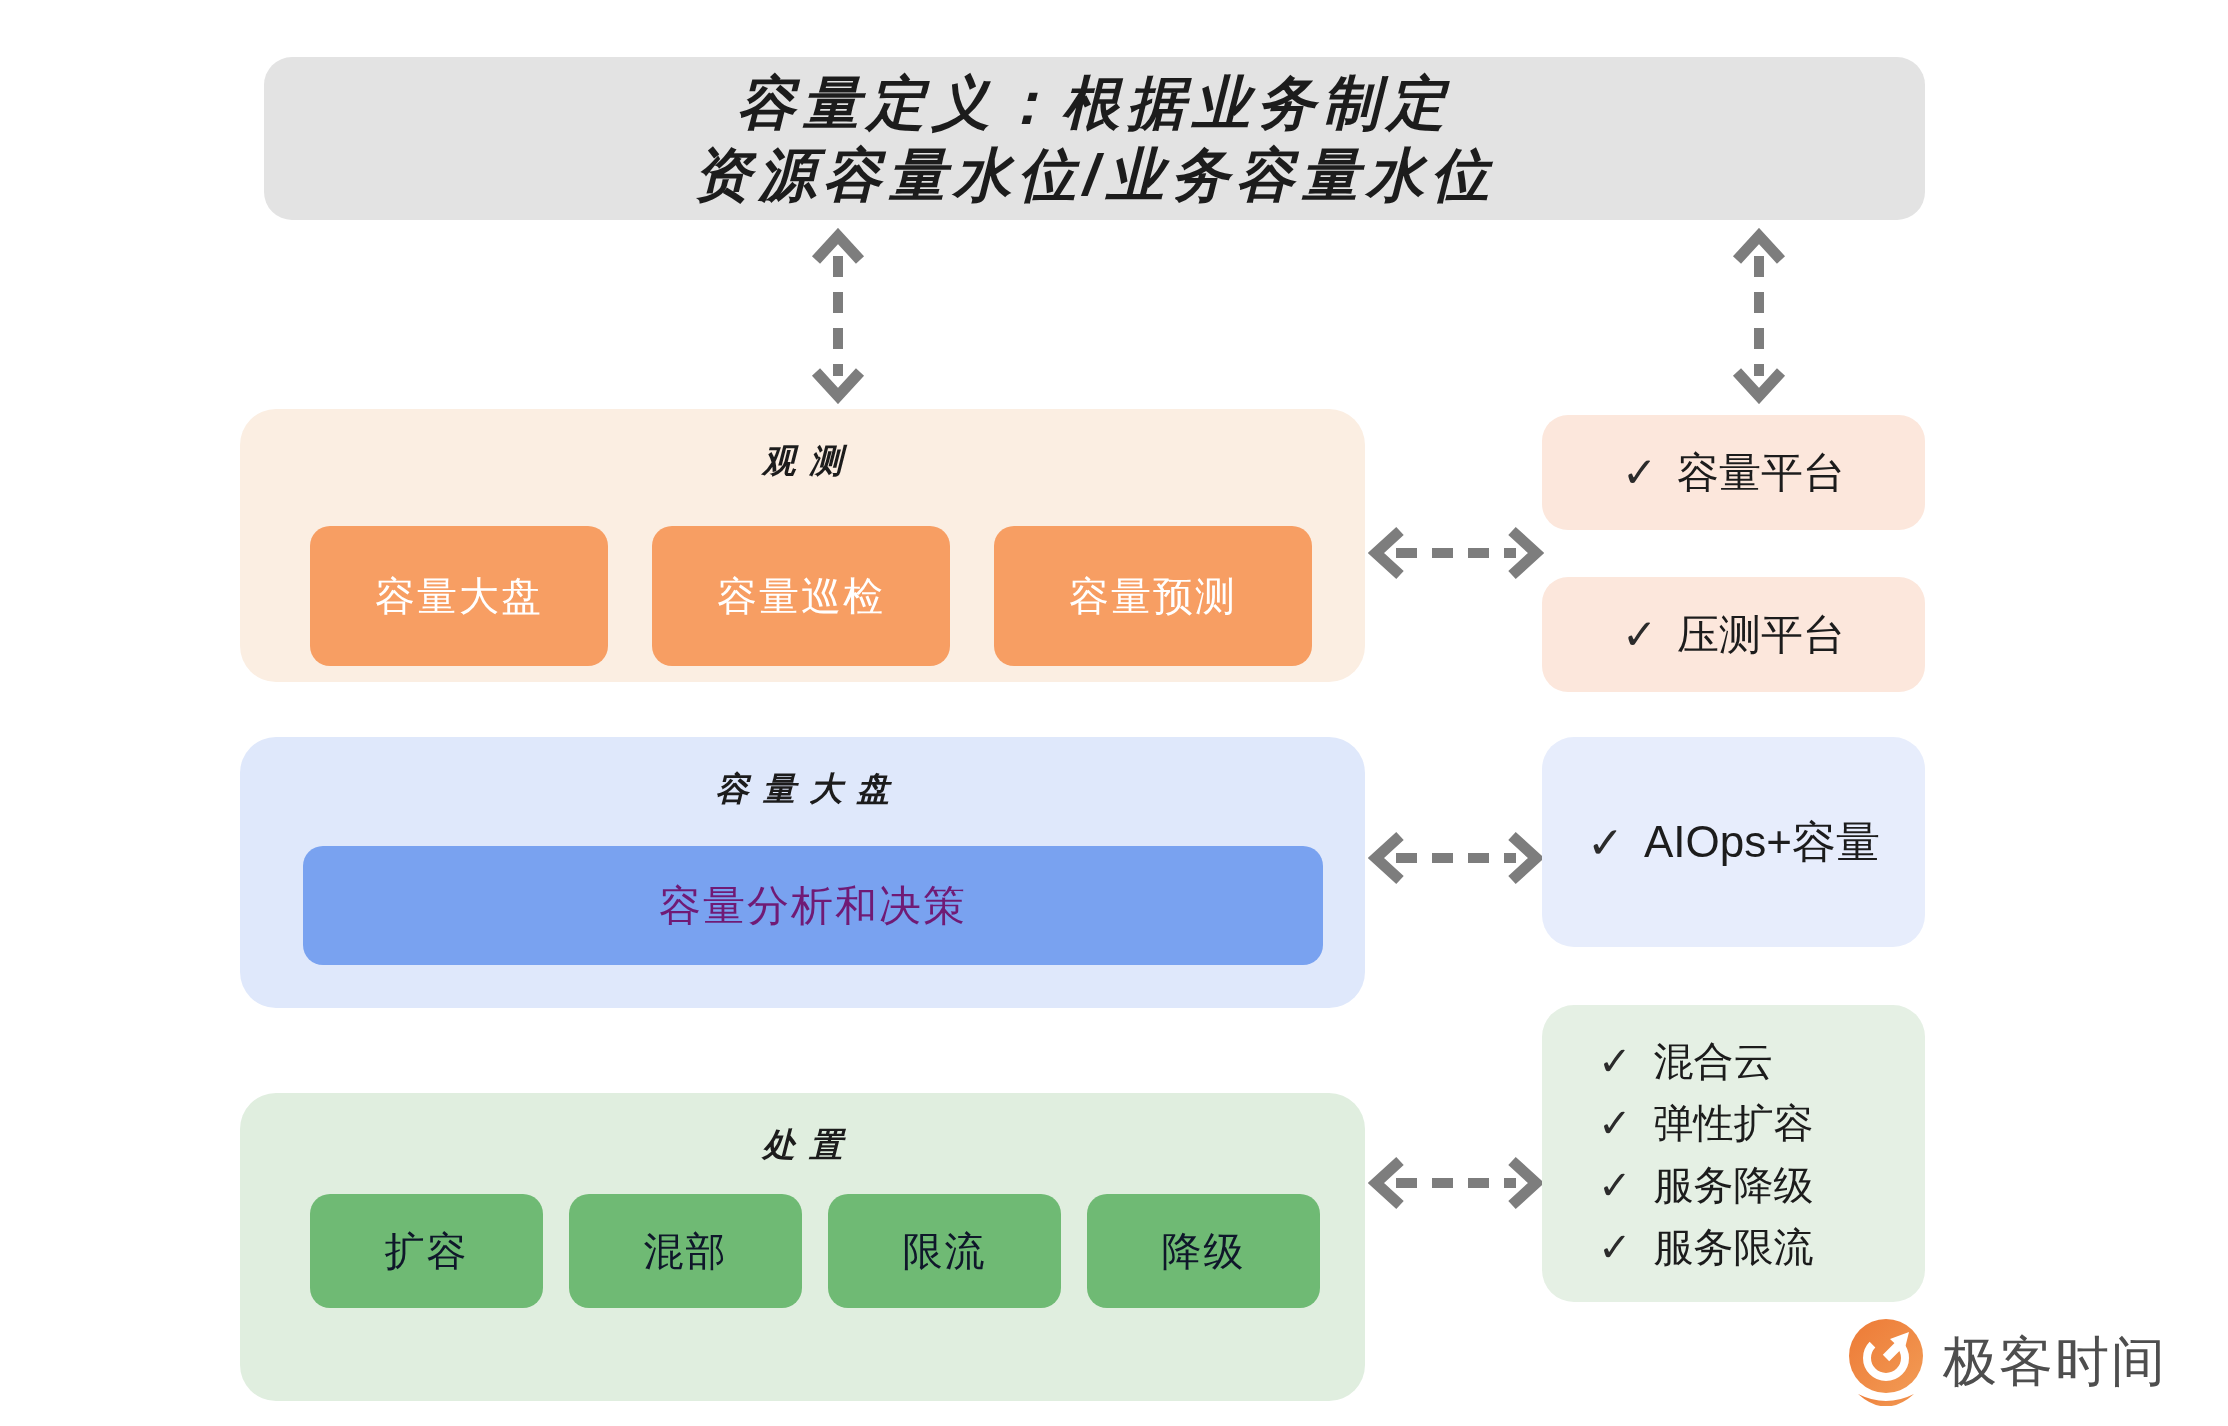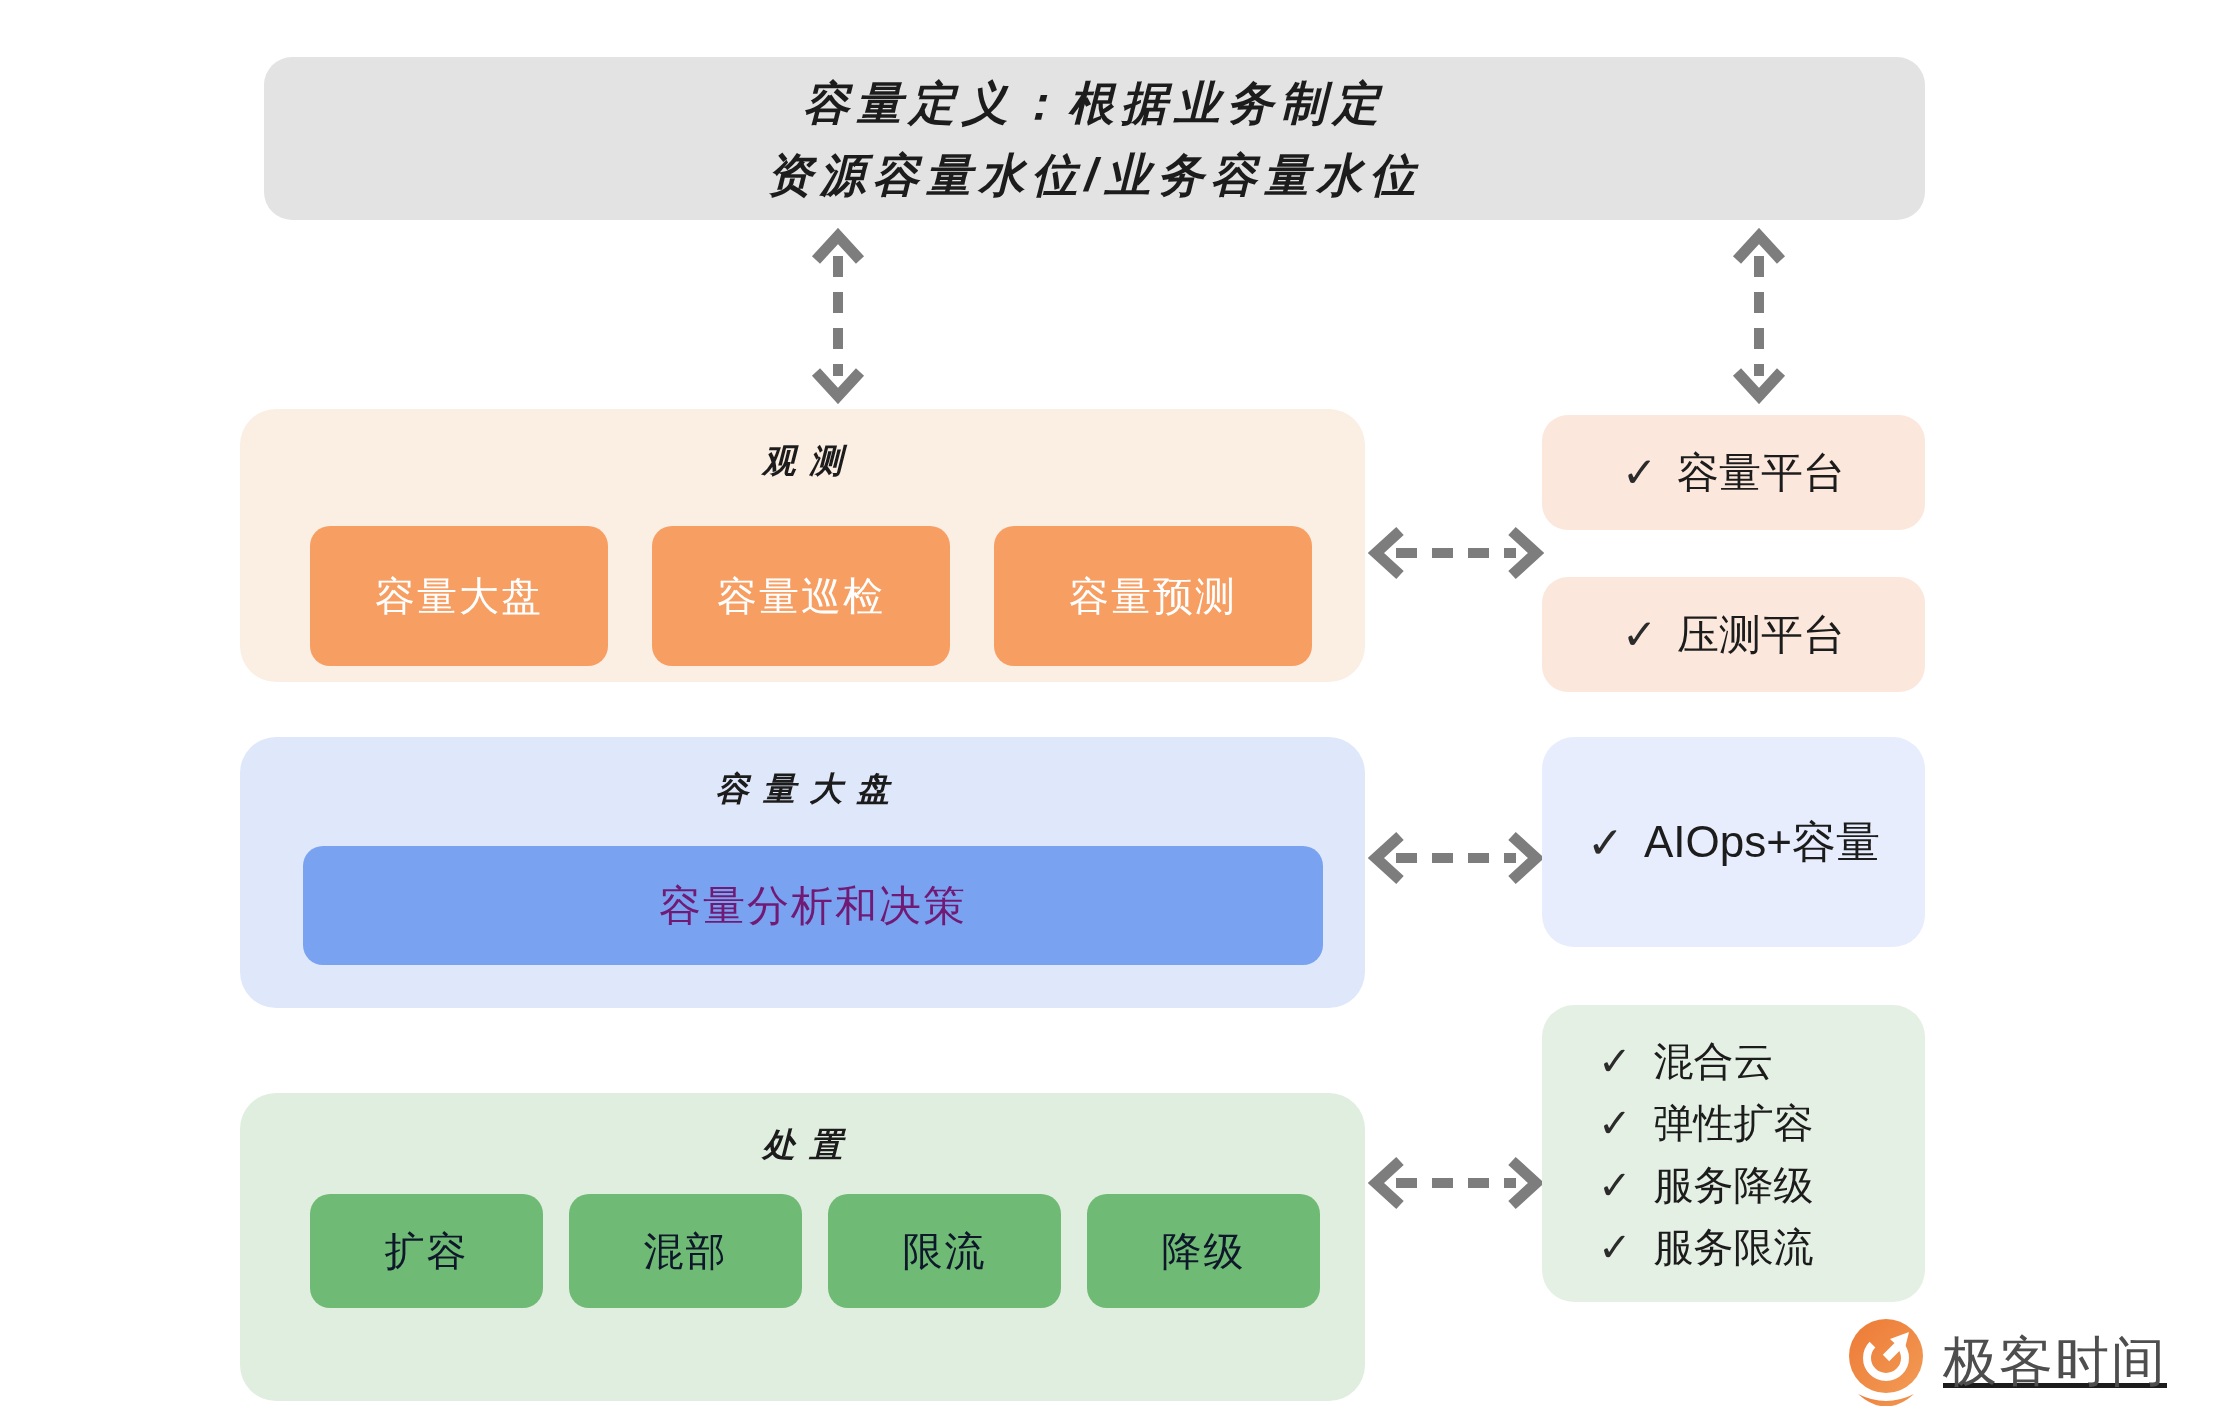--- a/index.html
+++ b/index.html
@@ -8,21 +8,21 @@
     font-family:"Liberation Sans","DejaVu Sans",sans-serif;overflow:hidden;
     color:var(--text_dark,#1c1c1c);
   }
   .abs{position:absolute;}
 
   
   .def-box{
     left:264px;top:57px;width:1661px;height:163px;border-radius:28px;
     background:var(--gray_box);display:flex;flex-direction:column;
     align-items:center;justify-content:center;
-    font-size:46px;font-weight:bold;font-style:italic;
+    font-size:58px;font-weight:bold;font-style:italic;
     letter-spacing:7px;line-height:72px;
   }
 
   
   .section{position:absolute;left:240px;width:1125px;border-radius:36px;}
   .sec-observe{top:409px;height:273px;background:var(--peach_section);}
   .sec-analyze{top:737px;height:271px;background:var(--blue_section);}
   .sec-handle{top:1093px;height:308px;background:var(--green_section);}
   .sec-title{
     text-align:center;font-size:33px;font-weight:bold;font-style:italic;
@@ -75,21 +75,21 @@
   .arrow{stroke:var(--arrow);fill:none;}
   .varrow{left:0;top:228px;width:64px;height:176px;}
   .va-left{left:806px;}
   .va-right{left:1727px;}
   .harrow{left:1368px;width:176px;height:64px;}
   .ha-1{top:521px;}
   .ha-2{top:826px;}
   .ha-3{top:1151px;}
 
   
-  .logo{left:1845px;top:1318px;display:flex;align-items:center;gap:16px;text-decoration:underline;}
+  .logo{left:1845px;top:1318px;display:flex;align-items:center;gap:16px;}
   .logo-text{font-size:54px;font-weight:500;color:var(--logo_text);letter-spacing:2px;}
 </style>
 </head>
 <body>
 
 <div class="canvas">
 
   <div class="abs def-box">
     <div>容量定义：根据业务制定</div>
     <div>资源容量水位/业务容量水位</div>

